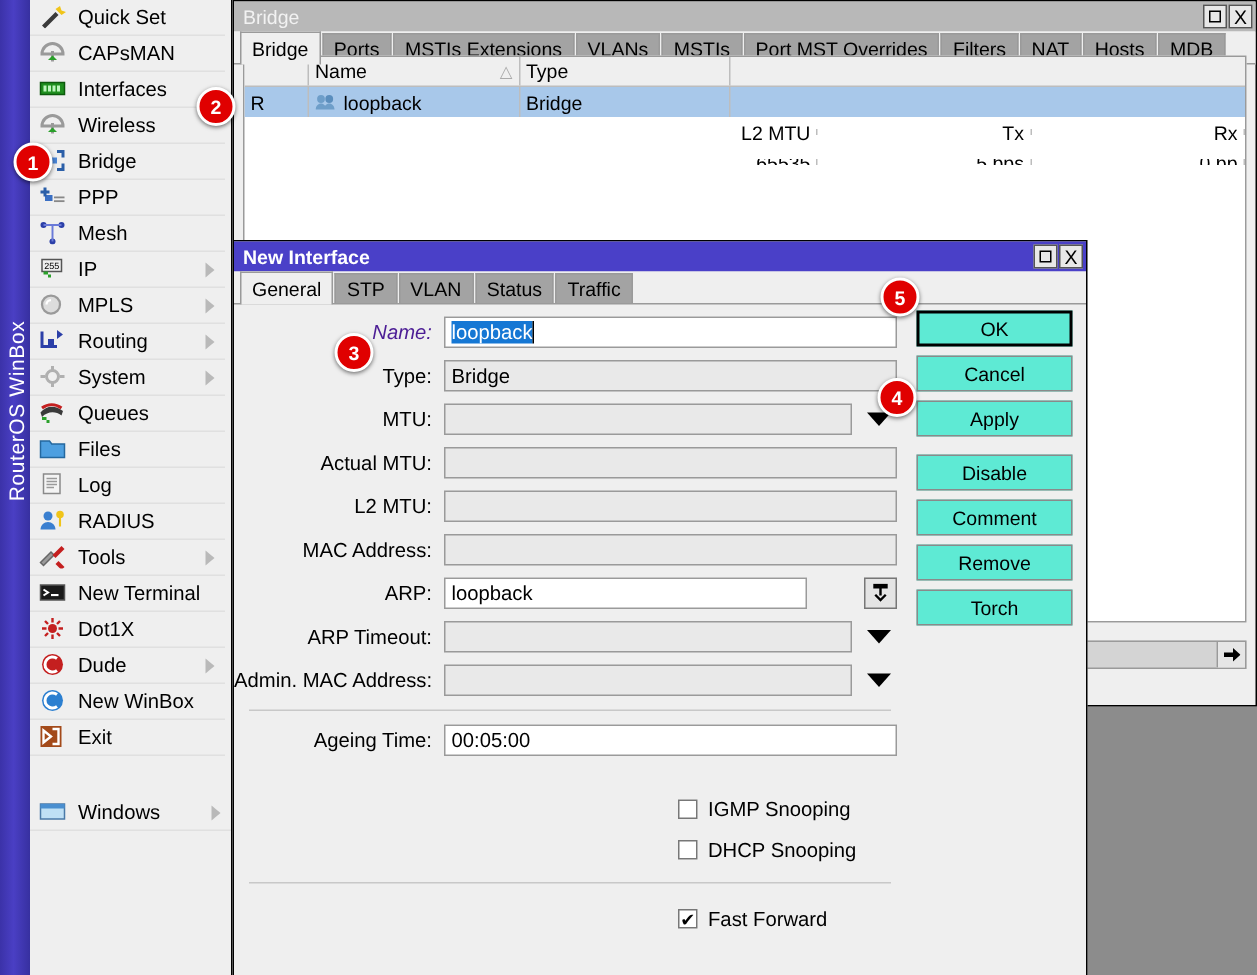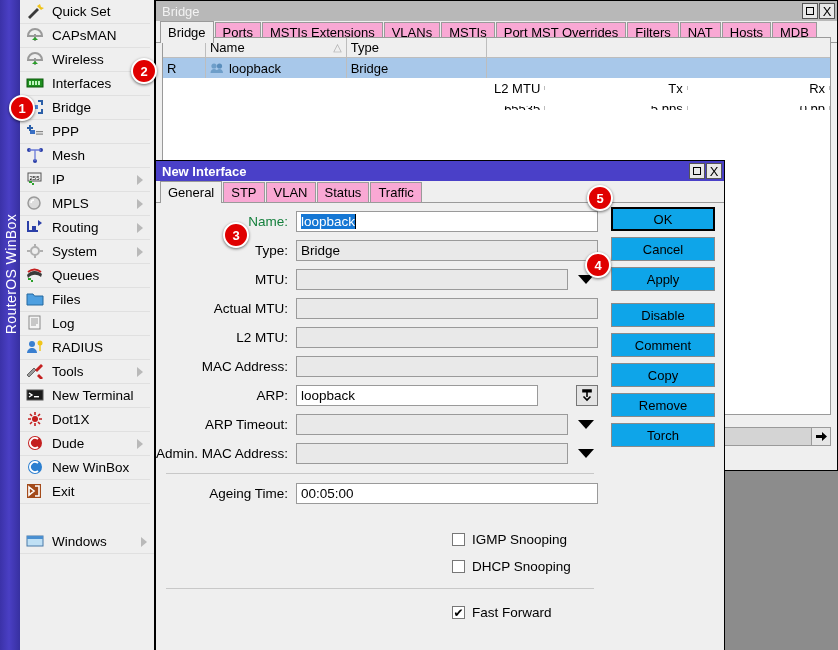--- a/index.html
+++ b/index.html
@@ -58,21 +58,21 @@
     display: flex; align-items: center; justify-content: center;
     font-size: 13px; line-height: 1; color: #000; cursor: default;
   }
   .wbtn .sq { width: 8px; height: 8px; border: 1.5px solid #000; }
 
   
   .tabs { display: flex; align-items: flex-end; height: 22px; padding-left: 4px;
           border-bottom: 1px solid #9a9a9a; background: #efefef; }
   .tab {
     height: 20px; padding: 0 7px; display: flex; align-items: center;
-    font-size: 13px; background: #f9a8d4;
+    font-size: 13px; background: #a3a3a3;
     border: 1px solid #9a9a9a; border-bottom: none;
     margin-right: 1px; cursor: default; white-space: nowrap;
   }
   .tab.sel { background: #efefef; height: 22px; position: relative; z-index: 2;
              margin-bottom: -1px; }
 
   
   #bridgewin { left: 155px; top: 0; width: 683px; height: 471px; }
   #btoolbar { position: relative; height: 32px; padding: 4px 4px 0 6px; display: flex; align-items: center; }
   .tbtn {
@@ -102,21 +102,21 @@
   #hscroll .arr { position: absolute; right: 0; top: 0; width: 19px; height: 17px;
                   background: #e6e6e6; border-left: 1px solid #9a9a9a;
                   display: flex; align-items: center; justify-content: center; }
 
   
   #nidlg { left: 155px; top: 160px; width: 570px; height: 500px; }
   #nibody { position: relative; height: 456px; padding: 6px 0 0 0; }
   #form { position: absolute; left: 0; top: 4px; width: 450px; }
   .frow { display: flex; align-items: center; height: 29px; }
   .flabel { width: 140px; text-align: right; padding-right: 8px; font-size: 13.5px; white-space: nowrap; }
-  .flabel.mod { color: #15803d; }
+  .flabel.mod { color: #4c1d95; font-style: italic; }
   .finput {
     flex: 1; height: 21px; border: 1px solid #9a9a9a; background: #e9e9e9;
     font-size: 13.5px; padding: 1px 4px; display: flex; align-items: center;
     margin-right: 8px; overflow: hidden; white-space: nowrap;
   }
   .finput.editable { background: #fff; }
   .finput.shrink { margin-right: 38px; }
   .sel-text { background: #1577d4; color: #fff; }
   .caret { display: inline-block; width: 1px; height: 15px; background: #000; margin-left: 0px; }
   .dncaret {
@@ -132,21 +132,21 @@
   .crow { display: flex; align-items: center; height: 27px; padding-left: 296px; }
   .cbox {
     width: 13px; height: 13px; border: 1px solid #777; background: #fff;
     margin-right: 7px; display: flex; align-items: center; justify-content: center;
     font-size: 12px; line-height: 1;
   }
   .clabel { font-size: 13.5px; }
   
   #bcol { position: absolute; right: 9px; top: 4px; width: 104px; }
   .dbtn {
-    height: 24px; margin-bottom: 6px; border: 1px solid #8a8a8a; background: #0ea5e9;
+    height: 24px; margin-bottom: 6px; border: 1px solid #8a8a8a; background: #5eead4;
     display: flex; align-items: center; justify-content: center;
     font-size: 13px; cursor: default;
   }
   .dbtn.def { border: 2px solid #000; }
   .gap { height: 6px; }
 
   
   .badge {
     position: absolute; width: 26px; height: 26px; border-radius: 50%;
     background: #e00000; border: 2px solid #fff;
@@ -178,36 +178,36 @@
       <span class="ico"><svg width="18" height="16" viewBox="0 0 18 16">
               <path d="M2 9a7 7 0 0114 0z" fill="none" stroke="#9a9a9a" stroke-width="2"></path>
               <rect x="8" y="7" width="2" height="7" fill="#9a9a9a"></rect>
               <path d="M9 10l3 3h-6z" fill="#2aa02a"></path>
             </svg></span>
       <span class="lbl">CAPsMAN</span>
 
     </div>
     <div class="mi">
       <span class="ico"><svg width="18" height="16" viewBox="0 0 18 16">
-              <path d="M2 9a7 7 0 0114 0z" fill="none" stroke="#9a9a9a" stroke-width="2"></path>
-              <rect x="8" y="7" width="2" height="7" fill="#9a9a9a"></rect>
-              <path d="M9 10l3 3h-6z" fill="#2aa02a"></path>
-            </svg></span>
-      <span class="lbl">Wireless</span>
-
-    </div>
-    <div class="mi">
-      <span class="ico"><svg width="18" height="16" viewBox="0 0 18 16">
               <rect x="1" y="4" width="16" height="8" fill="#1f8f1f" stroke="#0c5a0c"></rect>
               <rect x="3" y="6" width="2" height="4" fill="#bdf5bd"></rect>
               <rect x="6" y="6" width="2" height="4" fill="#bdf5bd"></rect>
               <rect x="9" y="6" width="2" height="4" fill="#bdf5bd"></rect>
               <rect x="12" y="6" width="2" height="4" fill="#bdf5bd"></rect>
             </svg></span>
       <span class="lbl">Interfaces</span>
+
+    </div>
+    <div class="mi">
+      <span class="ico"><svg width="18" height="16" viewBox="0 0 18 16">
+              <path d="M2 9a7 7 0 0114 0z" fill="none" stroke="#9a9a9a" stroke-width="2"></path>
+              <rect x="8" y="7" width="2" height="7" fill="#9a9a9a"></rect>
+              <path d="M9 10l3 3h-6z" fill="#2aa02a"></path>
+            </svg></span>
+      <span class="lbl">Wireless</span>
 
     </div>
     <div class="mi">
       <span class="ico"><svg width="18" height="16" viewBox="0 0 18 16">
               <path d="M1 1h5v2H3v3H1zM17 1v5h-2V3h-3V1zM1 15v-5h2v3h3v2zM17 15h-5v-2h3v-3h2z" fill="#2b5fa8"></path>
               <path d="M6 6h6v4H6z" fill="#4a86d8"></path>
             </svg></span>
       <span class="lbl">Bridge</span>
 
     </div>
@@ -554,21 +554,20 @@
   <div class="dbtn def">OK</div>
 
   <div class="dbtn">Cancel</div>
 
   <div class="dbtn">Apply</div>
   <div class="gap"></div>
   <div class="dbtn">Disable</div>
 
   <div class="dbtn">Comment</div>
 
-  <div class="dbtn">Copy</div>
 
   <div class="dbtn">Remove</div>
 
   <div class="dbtn">Torch</div>
   </div>
     </div>
   </div>
 
   <div id="badges">
   <div class="badge" style="left:9px;top:95px">1</div>

